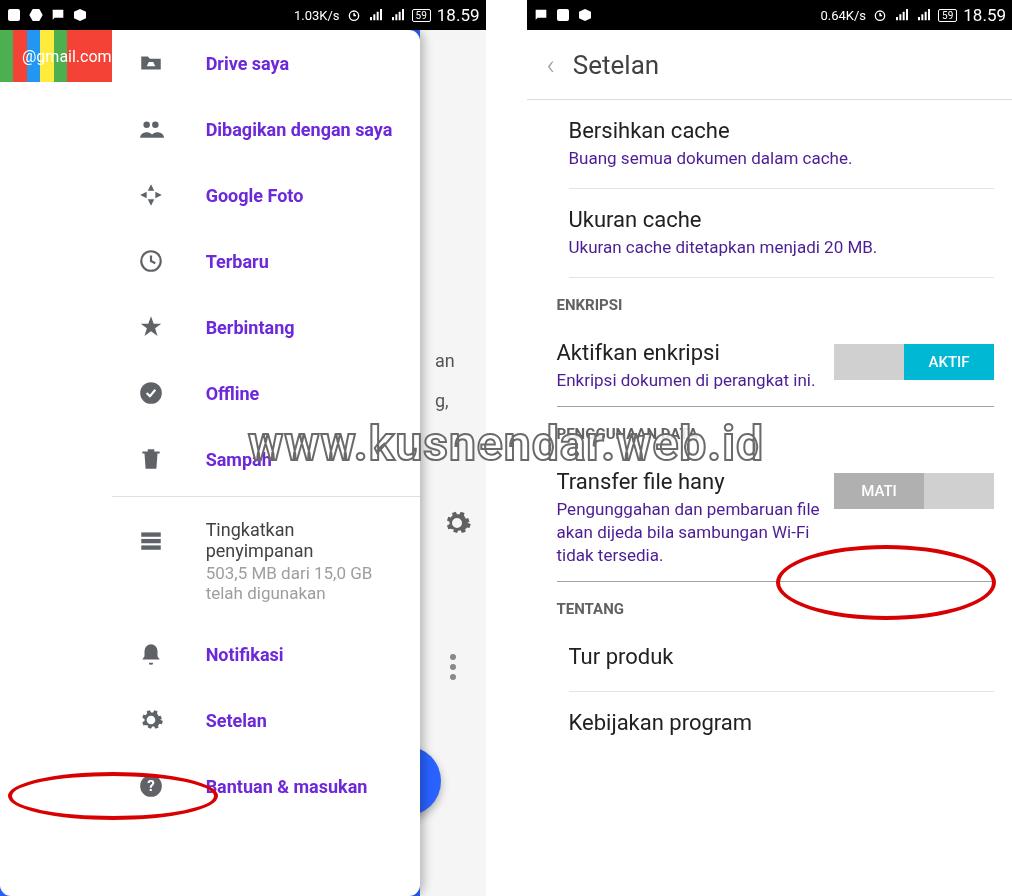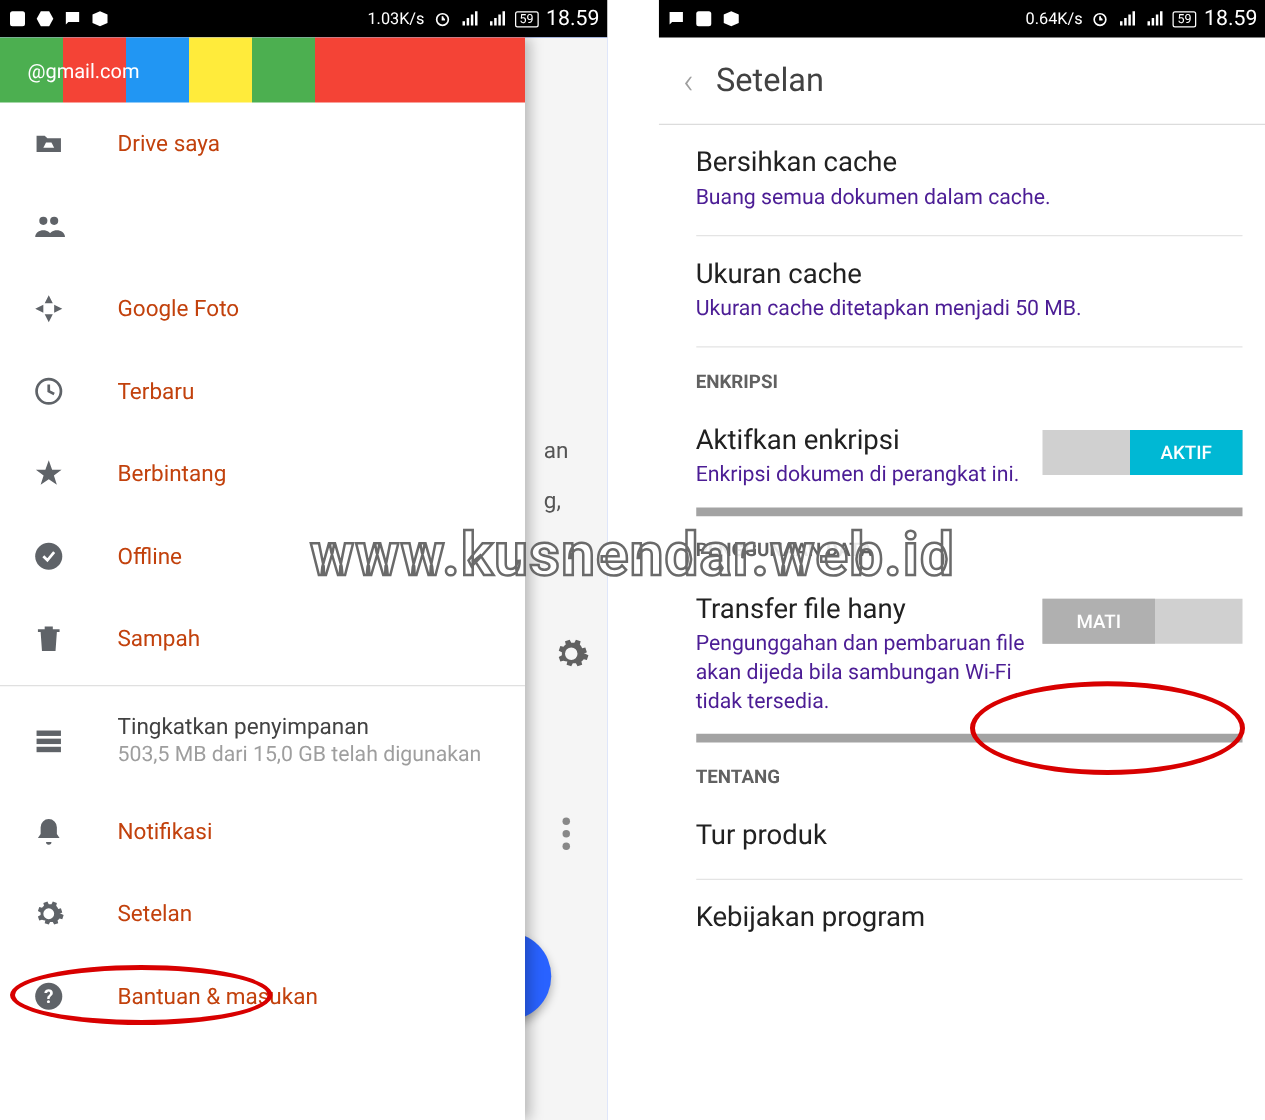--- a/index.html
+++ b/index.html
@@ -13,42 +13,42 @@
   .sb-ico { width: 16px; height: 16px; fill: #fff; }
   .sb-txt { font-size: 13px; }
 
   
   .left-bg { position: absolute; top: 30px; left: 0; right: 0; bottom: 0; background: #2962ff; }
   .left-bg .peek { position: absolute; left: 420px; width: 86px; top: 0; bottom: 0; background: #f5f5f5; }
   .left-bg .peek .gear { position:absolute; top:478px; left:22px; width:30px; height:30px; fill:#616161; }
   .left-bg .peek .dots { position:absolute; top:620px; left:30px; width:6px; height:30px; }
   .left-bg .peek .dots span { display:block; width:6px; height:6px; border-radius:50%; background:#888; margin:4px 0; }
   .fab { position:absolute; right:45px; bottom:80px; width:70px; height:70px; border-radius:50%; background:#2962ff; box-shadow:0 4px 8px rgba(0,0,0,.3); }
-  .drawer { position:absolute; top:30px; left:0; width:420px; bottom:0; background:#fff; box-shadow:4px 0 10px rgba(0,0,0,.25); display:flex; flex-direction:column; }
+  .drawer { position:absolute; top:30px; left:0; width:420px; bottom:0; background:#fff; box-shadow:4px 0 10px rgba(0,0,0,.25); display:flex; flex-direction:row;border-radius:11px; }
   .drawer-header { height:52px; display:flex; align-items:center; padding-left:22px; color:#fff; font-size:16px; background:linear-gradient(90deg,#4caf50 0 12%, #f44336 12% 24%, #2196f3 24% 36%, #ffeb3b 36% 48%, #4caf50 48% 60%, #f44336 60% 100%);  }
   .drawer-list { flex:1; overflow:auto; }
   .drawer-item { display:flex; align-items:center; height:66px; padding-left:26px; color:#5f6368; cursor:pointer; }
   .drawer-item .d-ico { width:26px; height:26px; fill:#5f6368; margin-right:42px; flex-shrink:0; }
-  .drawer-item .d-lbl { color:#c2410c; font-size:18px; }
+  .drawer-item .d-lbl { color:#6d28d9; font-size:18px;font-weight:bold; }
   .divider { height:1px; background:#e0e0e0; margin:4px 0; }
   .storage { padding:18px 26px 18px 94px; position:relative; }
   .storage .d-ico { position:absolute; left:26px; top:26px; width:26px; height:26px; fill:#5f6368; }
   .storage .t1 { color:#424242; font-size:18px; }
   .storage .t2 { color:#9e9e9e; font-size:17px; margin-top:2px; }
 
   
   .settings-bar { height:70px; display:flex; align-items:center; padding-left:20px; border-bottom:1px solid #dcdcdc; }
   .settings-bar .back { font-size:28px; color:#9e9e9e; margin-right:18px; font-weight:300; }
   .settings-bar .title { font-size:26px; color:#424242; }
   .settings-body { padding:0 18px 0 30px; overflow:auto; height:calc(100% - 100px); }
-  .stg-item { padding:18px 0; border-bottom:1px solid #e4e4e4; }
+  .stg-item { padding:18px 0; border-bottom:1px solid #e4e4e4;margin-left:12px; }
   .stg-title { font-size:22px; color:#212121; margin-bottom:4px; }
   .stg-sub { font-size:17px; color:#4c1d95; line-height:1.35; }
   .stg-sect { font-size:15px; font-weight:bold; color:#616161; padding:18px 0 8px; }
-  .toggle-row { display:flex; align-items:flex-start; padding:18px 0 14px; border-bottom:7px solid #a3a3a3; }
+  .toggle-row { display:flex; align-items:flex-start; padding:18px 0 14px; border-bottom:1px solid #a3a3a3; }
   .toggle-row .tx { flex:1; padding-right:10px; }
   .toggle { width:160px; height:36px; background:#d0d0d0; position:relative; margin-top:4px; }
   .toggle .thumb { position:absolute; top:0; bottom:0; width:90px; display:flex; align-items:center; justify-content:center; color:#fff; font-size:15px; font-weight:500; }
   .toggle.on .thumb { right:0; background:#00b8d4; }
   .toggle.off .thumb { left:0; background:#b0b0b0; }
 
   
   .circle-hl { position:absolute; border:4px solid #d80000; border-radius:50%; pointer-events:none; }
   .watermark { position:absolute; top:415px; left:0; width:1012px; text-align:center; font-size:48px; font-weight:bold; color:rgba(255,255,255,.85); -webkit-text-stroke:2px #6a6a6a; pointer-events:none; letter-spacing:1px; }
 </style>
@@ -115,20 +115,21 @@
               <path d="M10 11h4l2 4h-8z" fill="#fff"></path>
             </svg>
           <span class="d-lbl">Drive saya</span>
         </div>
         <div class="drawer-item">
           <svg class="d-ico" viewBox="0 0 24 24">
               <circle cx="8" cy="8" r="3"></circle>
               <circle cx="16" cy="8" r="3"></circle>
               <path d="M2 20c0-3 3-5 6-5s6 2 6 5zm10 0c0-3 3-5 6-5s6 2 6 5z"></path>
             </svg>
+          <span class="d-lbl">Dibagikan dengan saya</span>
         </div>
         <div class="drawer-item">
           <svg class="d-ico" viewBox="0 0 24 24">
               <path d="M12 2l3 6-6 0zM2 12l6-3 0 6zM12 22l-3-6 6 0zM22 12l-6 3 0-6z"></path>
             </svg>
           <span class="d-lbl">Google Foto</span>
         </div>
         <div class="drawer-item">
           <svg class="d-ico" viewBox="0 0 24 24">
               <circle cx="12" cy="12" r="9" fill="none" stroke="#5f6368" stroke-width="2"></circle>
@@ -222,21 +223,21 @@
       <span class="back">‹</span>
       <span class="title">Setelan</span>
     </div>
     <div class="settings-body">
       <div class="stg-item">
         <div class="stg-title">Bersihkan cache</div>
         <div class="stg-sub">Buang semua dokumen dalam cache.</div>
       </div>
       <div class="stg-item">
         <div class="stg-title">Ukuran cache</div>
-        <div class="stg-sub">Ukuran cache ditetapkan menjadi 50 MB.</div>
+        <div class="stg-sub">Ukuran cache ditetapkan menjadi 20 MB.</div>
       </div>
       <div class="stg-sect">ENKRIPSI</div>
       <div class="toggle-row">
         <div class="tx">
           <div class="stg-title">Aktifkan enkripsi</div>
           <div class="stg-sub">Enkripsi dokumen di perangkat ini.</div>
         </div>
         <div class="toggle on">
           <div class="thumb">AKTIF</div>
         </div>

